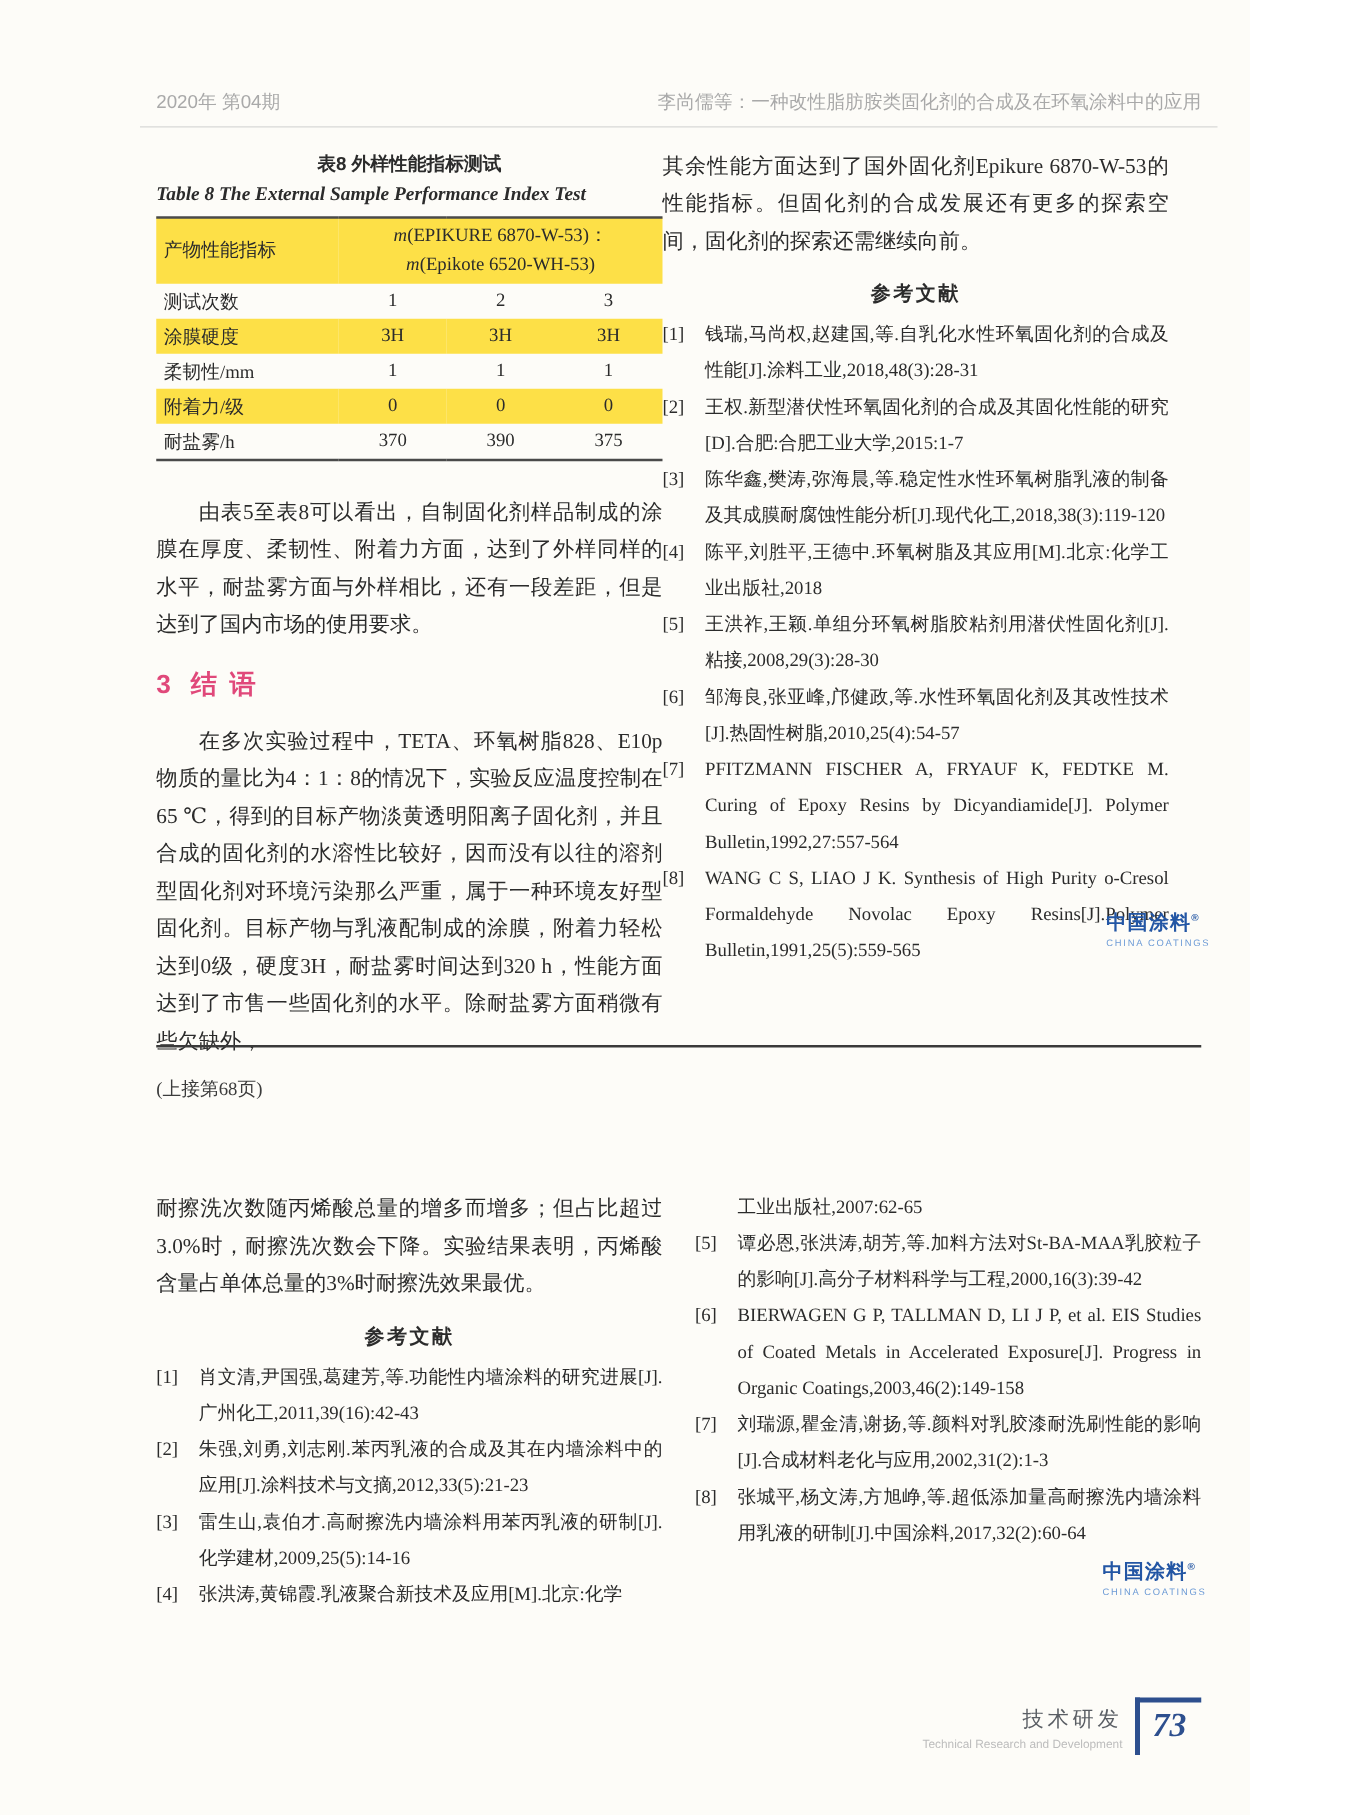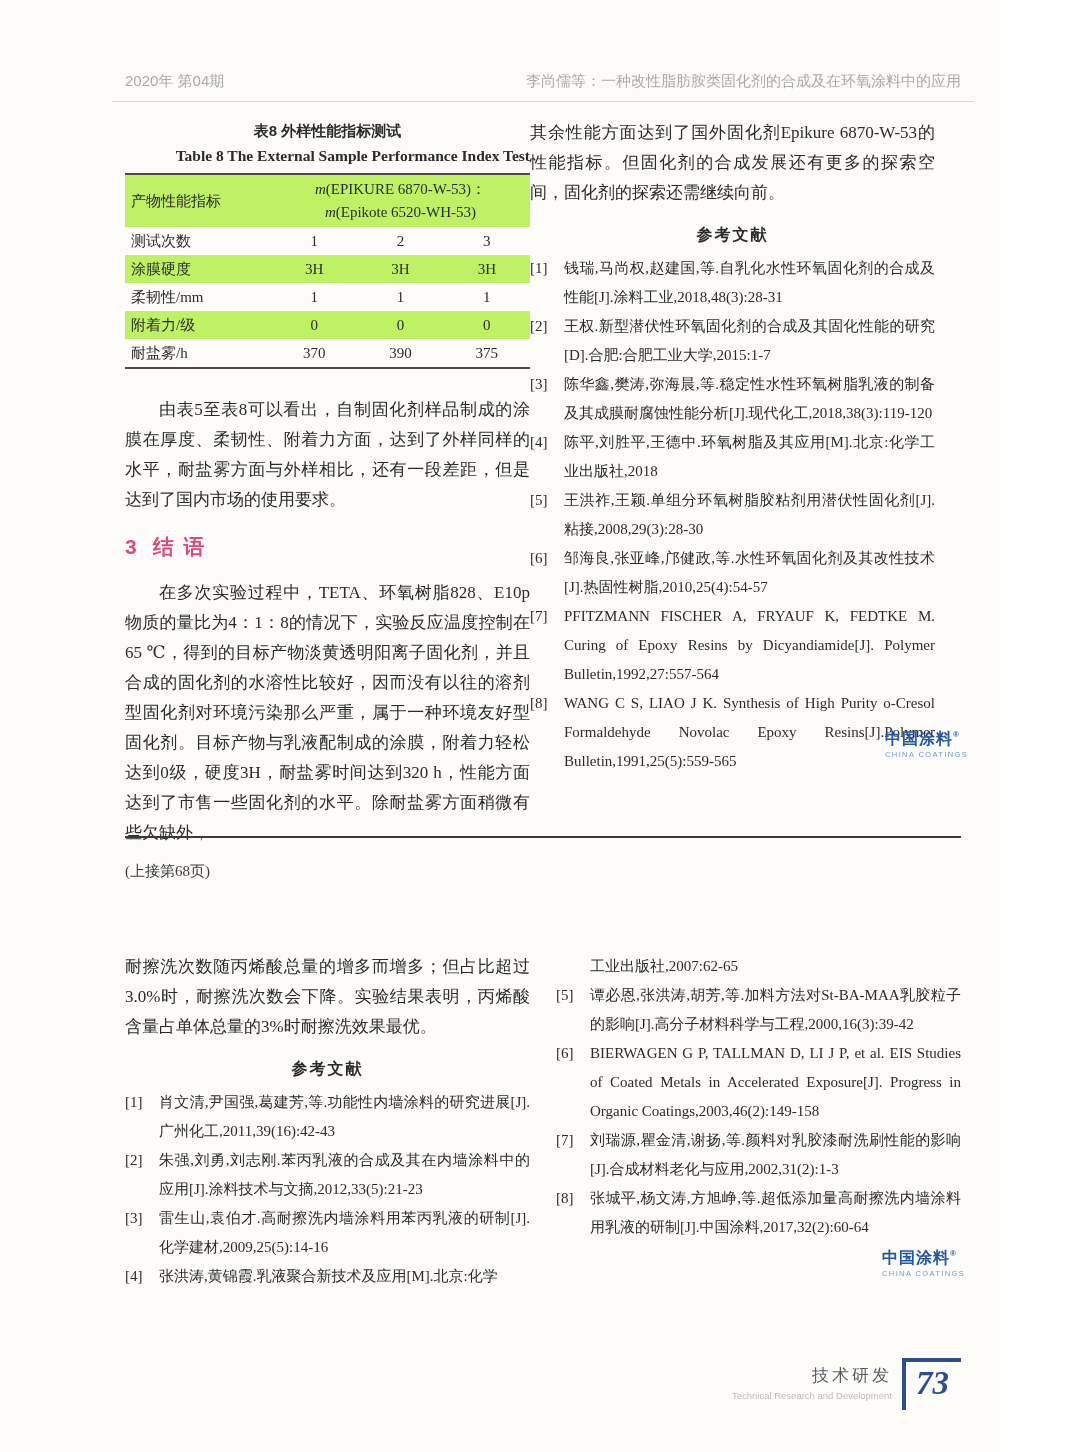--- a/index.html
+++ b/index.html
@@ -13,24 +13,24 @@
   .header-rule{position:absolute;top:101px;left:112px;width:862px;height:1px;background:#d8d8d6;}
 
   
   .topsec{position:absolute;top:118px;left:125px;width:836px;display:flex;}
   .lowsec{position:absolute;top:952px;left:125px;width:836px;display:flex;gap:26px;}
   .col{width:405px;}
 
   
   .tbl-cap-zh{text-align:center;font-family:"Liberation Sans",sans-serif;font-weight:bold;
               font-size:15px;margin:4px 0 6px;}
-  .tbl-cap-en{text-align:right;font-weight:bold;font-size:15.5px;margin-bottom:8px;}
+  .tbl-cap-en{text-align:left;font-weight:bold;font-size:15.5px;margin-bottom:8px;font-style:italic;}
   table.t8{width:100%;border-collapse:collapse;border-top:2px solid #4a4a4a;
            border-bottom:2px solid #4a4a4a;font-size:15px;}
-  table.t8 .pink{background:#bef264;}
+  table.t8 .pink{background:#fde047;}
   table.t8 th,table.t8 td{font-weight:normal;padding:0;}
   table.t8 .lbl{text-align:left;padding-left:6px;width:140px;}
   table.t8 td,table.t8 th{text-align:center;height:28px;}
   table.t8 thead th{height:52px;vertical-align:middle;line-height:23px;}
 
   
   .para{font-size:17px;line-height:30px;text-align:justify;}
   .indent{text-indent:2em;}
   .mt{margin-top:26px;}
   .section-h{font-family:"Liberation Sans",sans-serif;font-weight:bold;font-size:21px;
@@ -59,21 +59,21 @@
 
   
   .footer{position:absolute;top:1358px;left:125px;width:836px;display:flex;
           justify-content:flex-end;align-items:flex-start;gap:10px;}
   .footer-text{text-align:right;margin-top:6px;}
   .footer-zh{font-family:"Liberation Sans",sans-serif;font-size:17px;color:#5a5e64;
              letter-spacing:3px;}
   .footer-en{font-family:"Liberation Sans",sans-serif;font-size:9.5px;color:#bcbcbc;margin-top:3px;}
   .page-badge{border-left:4px solid #2d4f8e;border-top:4px solid #2d4f8e;
               padding:3px 12px 8px 10px;}
-  .page-num{font-style:italic;font-weight:bold;font-size:33px;color:#2d4f8e;}
+  .page-num{font-style:italic;font-weight:bold;font-size:27px;color:#2d4f8e;}
 </style>
 </head>
 <body>
 
 <div class="page">
 
   <div class="header">
     <span>2020年 第04期</span>
     <span>李尚儒等：一种改性脂肪胺类固化剂的合成及在环氧涂料中的应用</span>
   </div>

